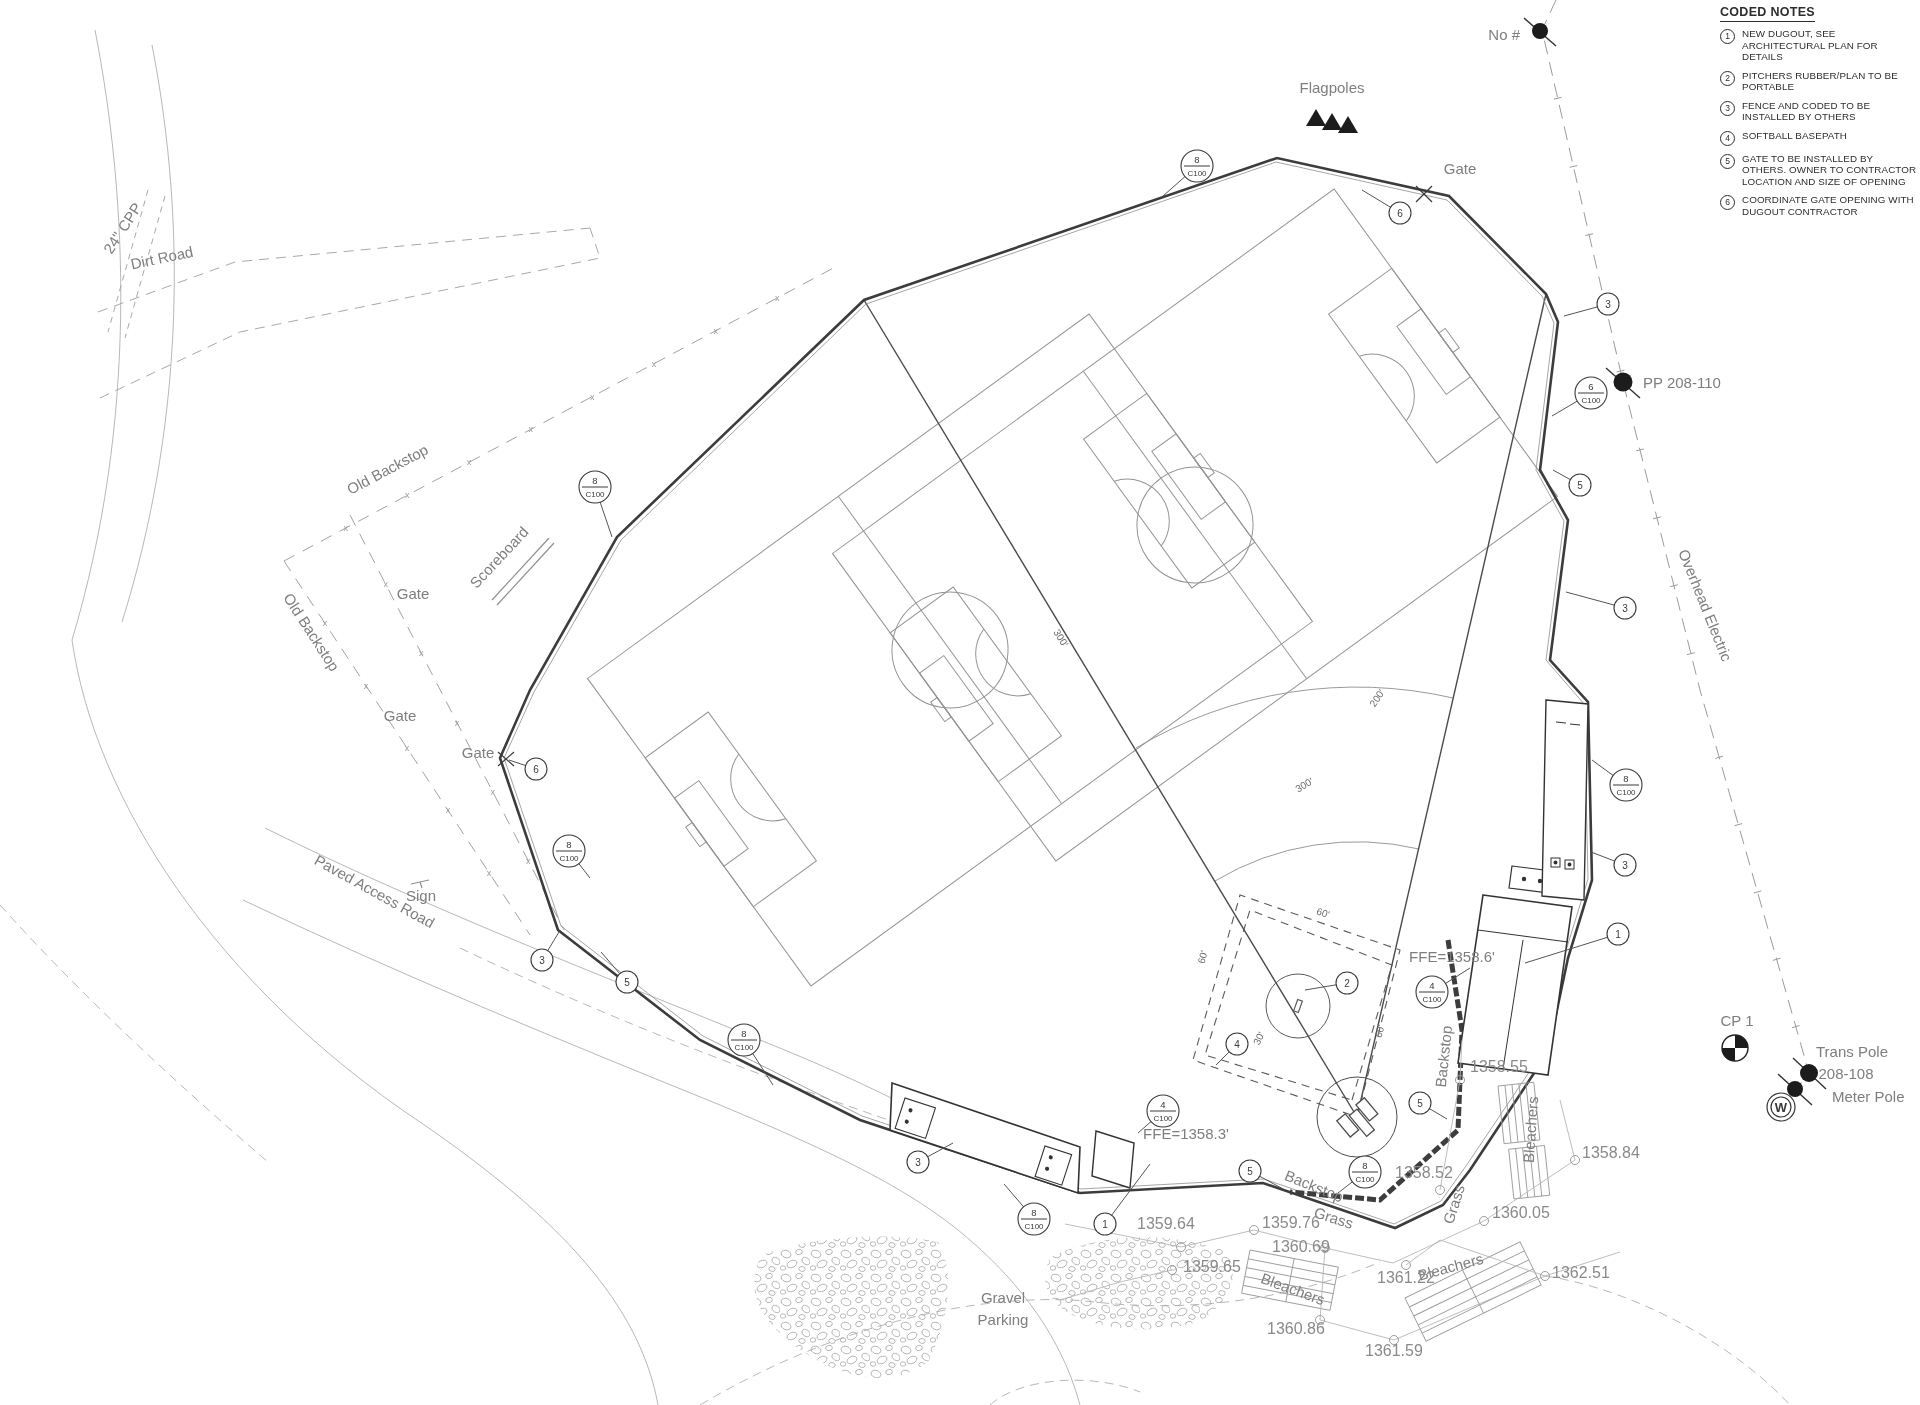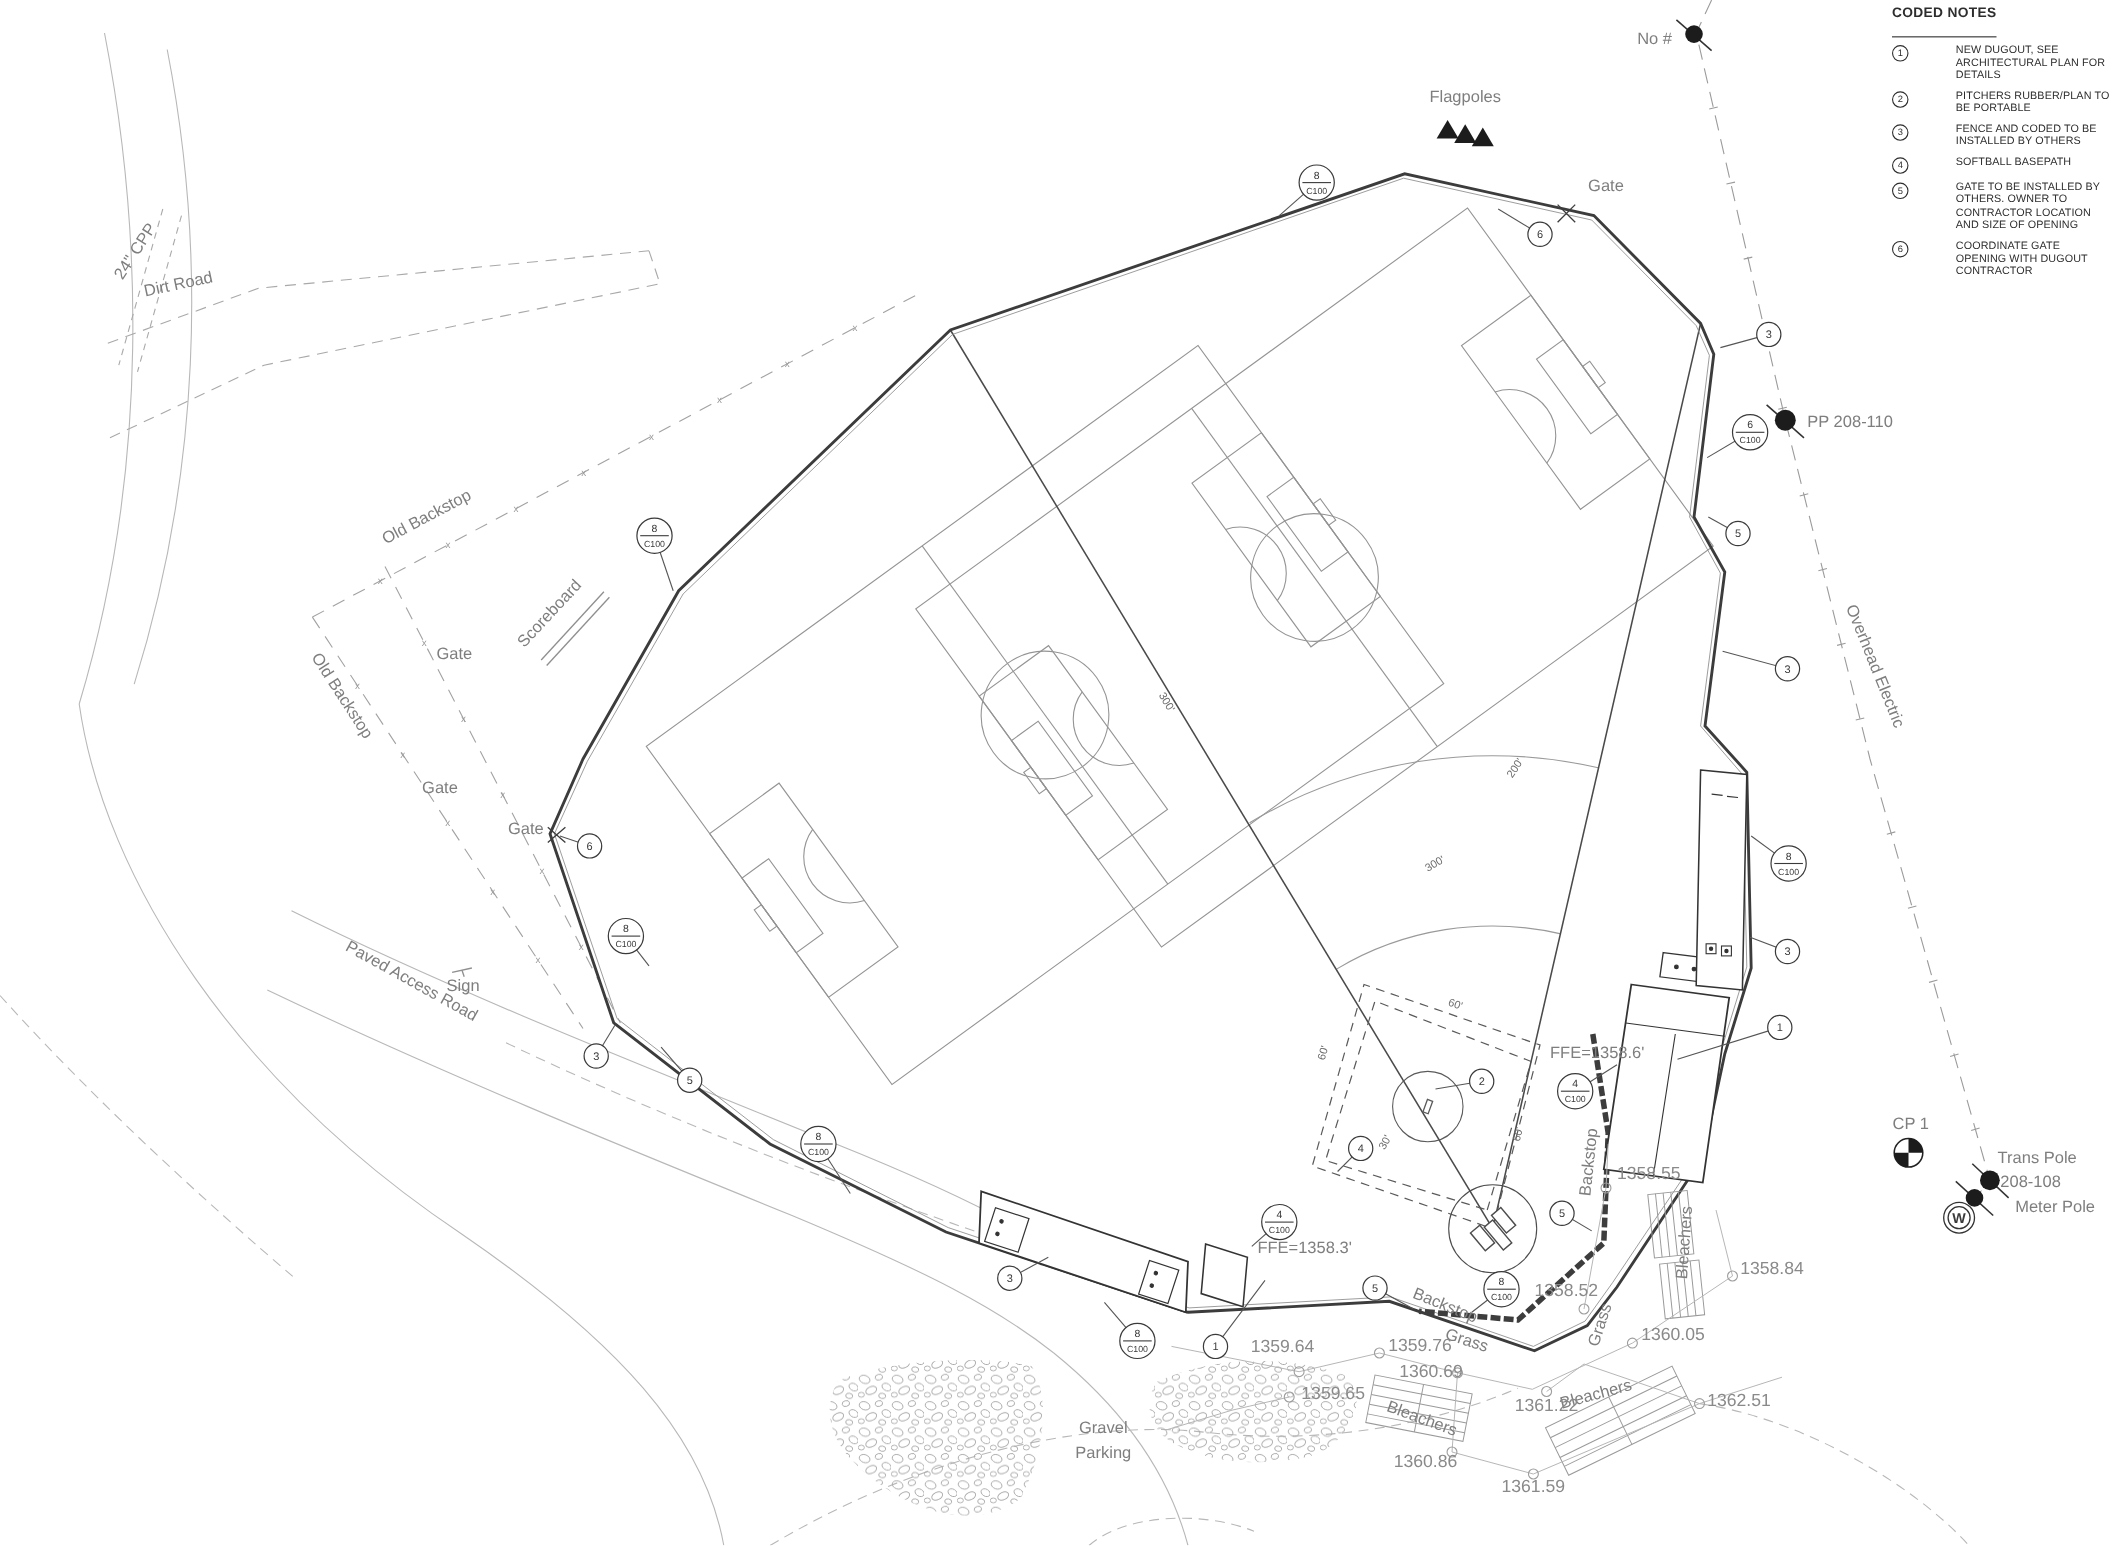--- a/index.html
+++ b/index.html
@@ -7,24 +7,24 @@
   svg text{font-family:"Liberation Sans",sans-serif;}
   .lbl{fill:#7e7e7e;font-size:15px;}
   .elev{fill:#8a8a8a;font-size:16px;}
   .dim{fill:#6b6b6b;font-size:10px;}
   .refnum{fill:#3a3a3a;font-size:10px;}
   .callout-n{fill:#3a3a3a;font-size:9.5px;}
   .callout-s{fill:#3a3a3a;font-size:8px;}
   .wglyph{fill:#3a3a3a;font-size:13px;font-weight:bold;}
   .xmark{fill:#9a9a9a;font-size:9px;}
   #coded-notes{position:absolute;left:1720px;top:2px;width:198px;color:#2d2d2d;}
-  #coded-notes .cn-title{font-size:12.5px;font-weight:bold;letter-spacing:.3px;border-bottom:1.5px solid #2d2d2d;display:inline-block;padding-bottom:15px;margin-bottom:6px;}
+  #coded-notes .cn-title{font-size:12.5px;font-weight:bold;letter-spacing:.3px;border-bottom:1.5px solid #2d2d2d;display:inline-block;padding-bottom:2px;margin-bottom:6px;}
   .cn-item{display:flex;gap:7px;margin-bottom:7px;align-items:flex-start;}
   .cn-badge{flex:0 0 auto;width:13px;height:13px;border:1px solid #2d2d2d;border-radius:50%;font-size:8.5px;line-height:13px;text-align:center;margin-top:1px;}
-  .cn-text{font-size:9.8px;line-height:1.18;letter-spacing:.1px;margin-left:36px;}
+  .cn-text{font-size:9.8px;line-height:1.18;letter-spacing:.1px;}
 </style>
 </head>
 <body>
 
 <div id="stage">
 
 <svg id="plan" width="1920" height="1405" viewBox="0 0 1920 1405" xmlns="http://www.w3.org/2000/svg">
   <defs>
     <pattern id="stones" width="30" height="24" patternUnits="userSpaceOnUse">
       <ellipse cx="6" cy="6" rx="5" ry="3.6" fill="none" stroke="#a8a8a8" stroke-width="0.8" transform="rotate(20 6 6)"></ellipse>

